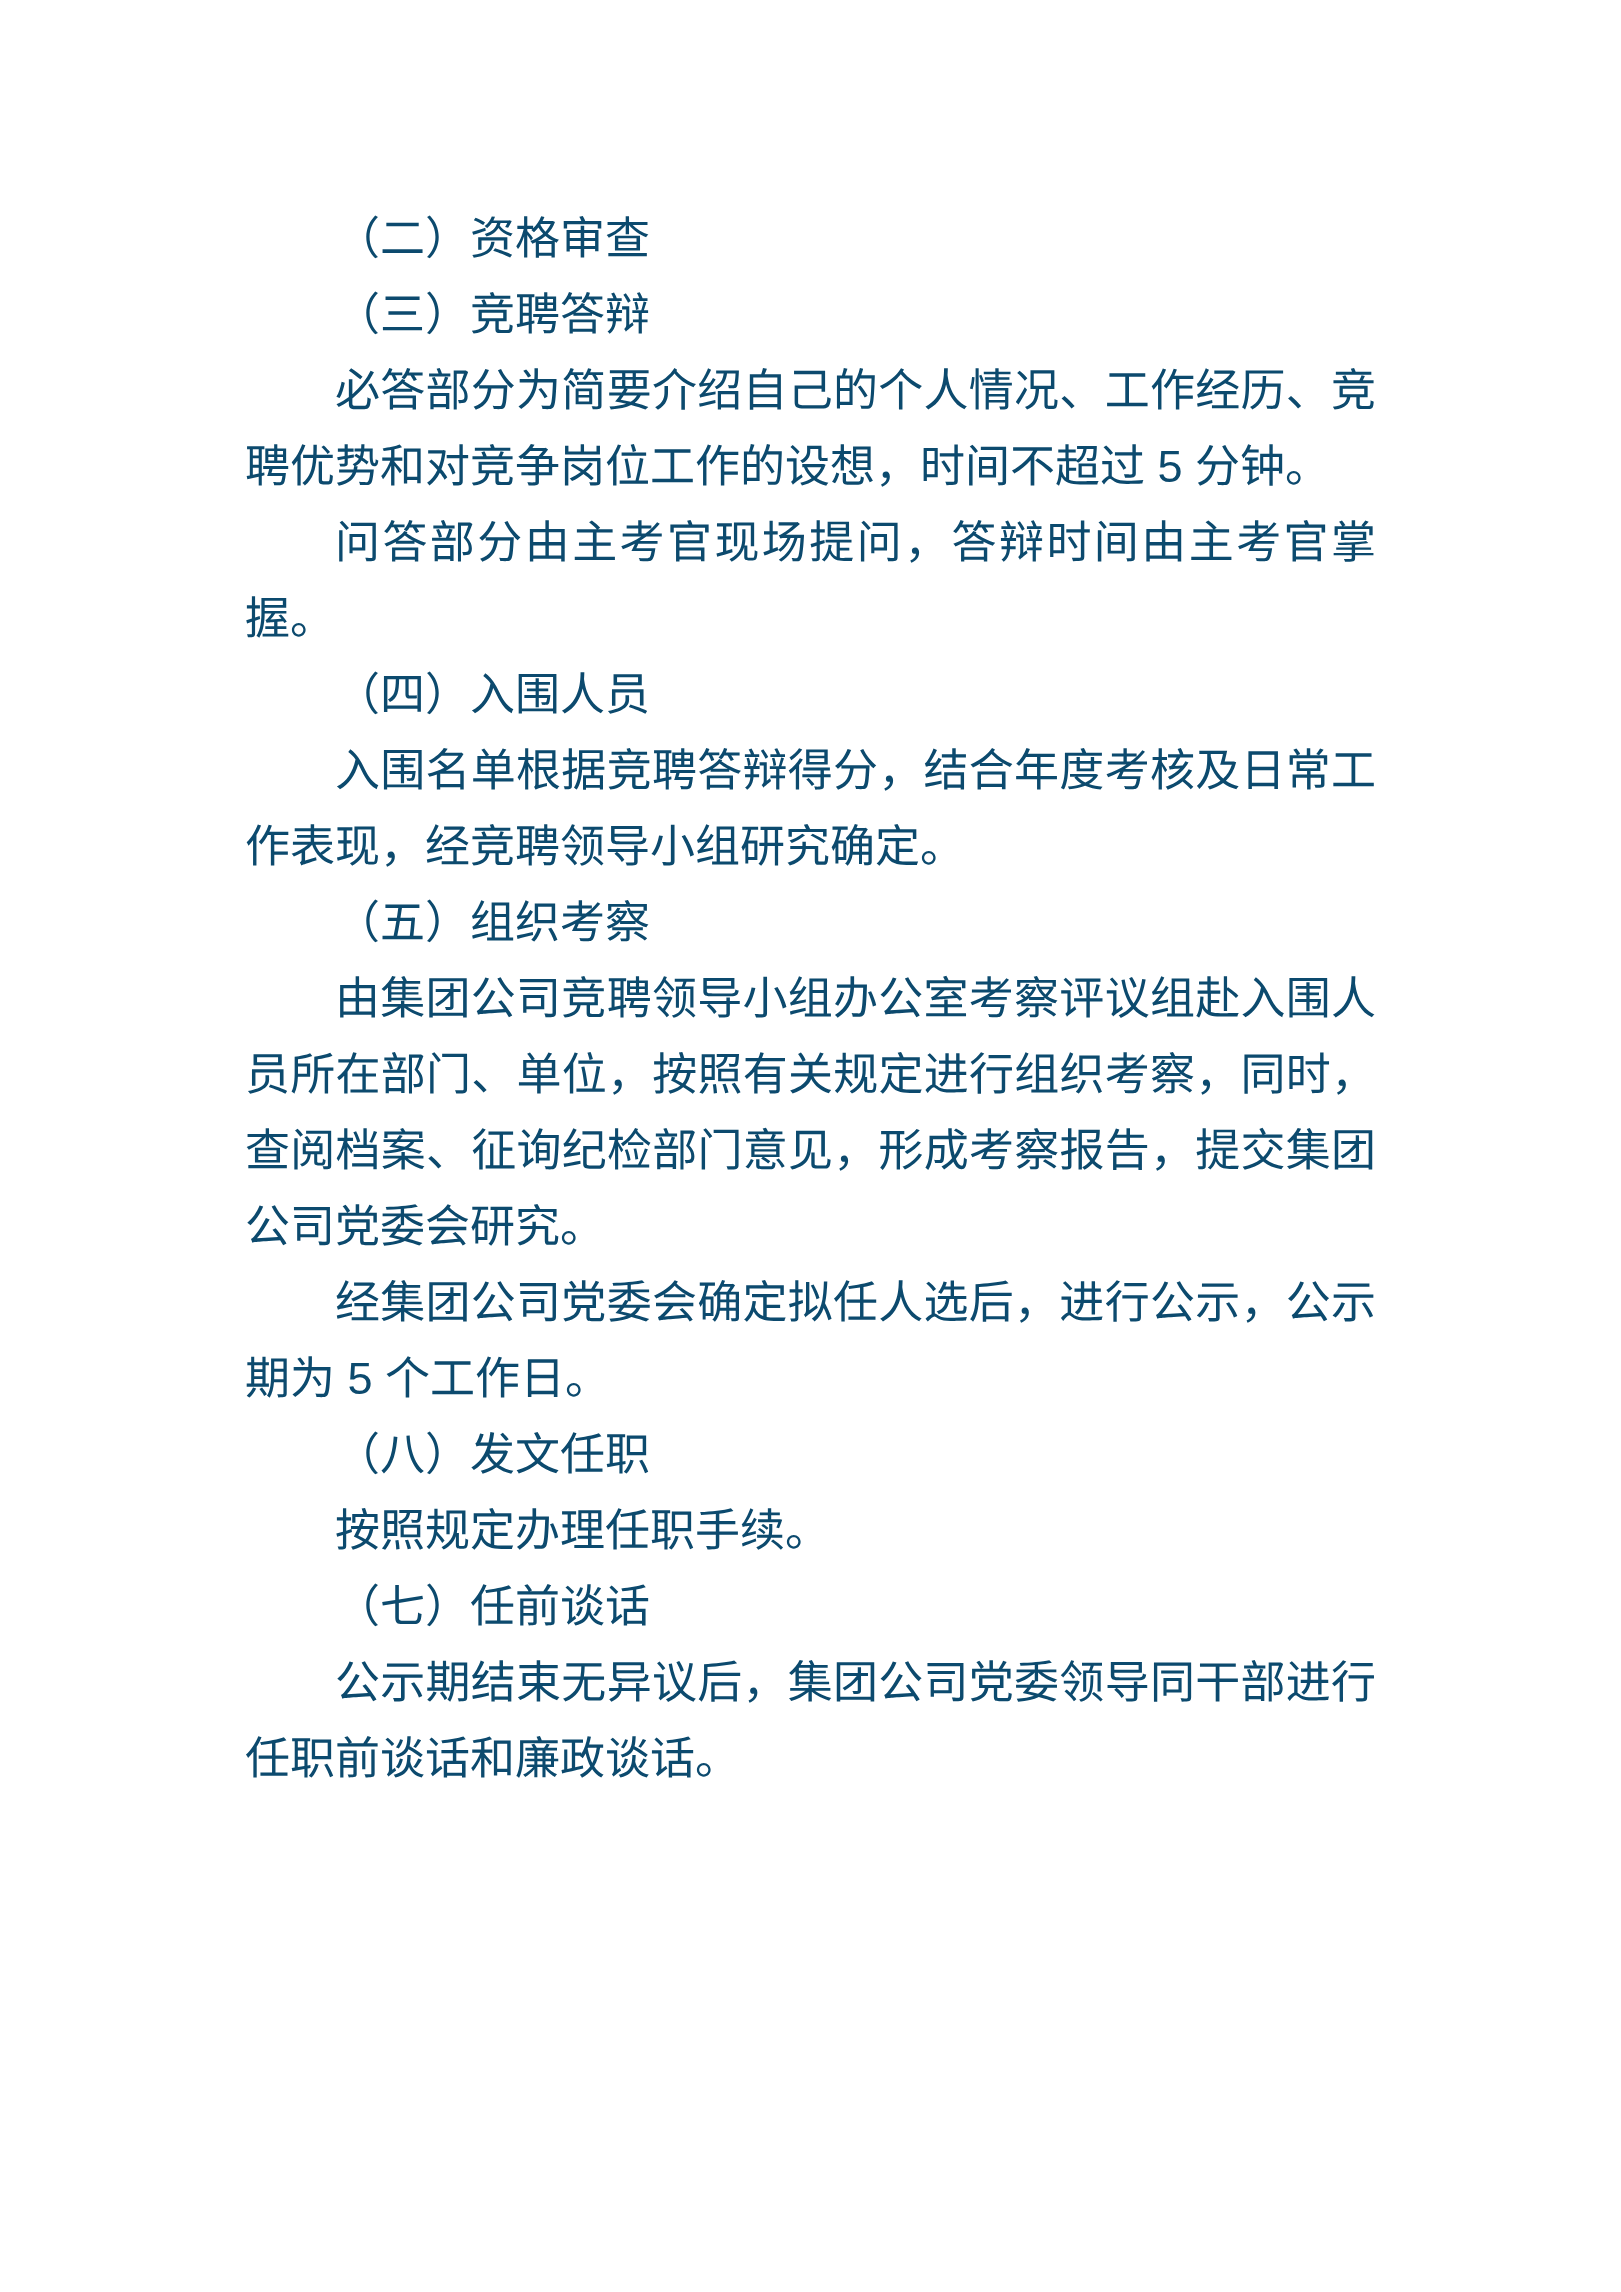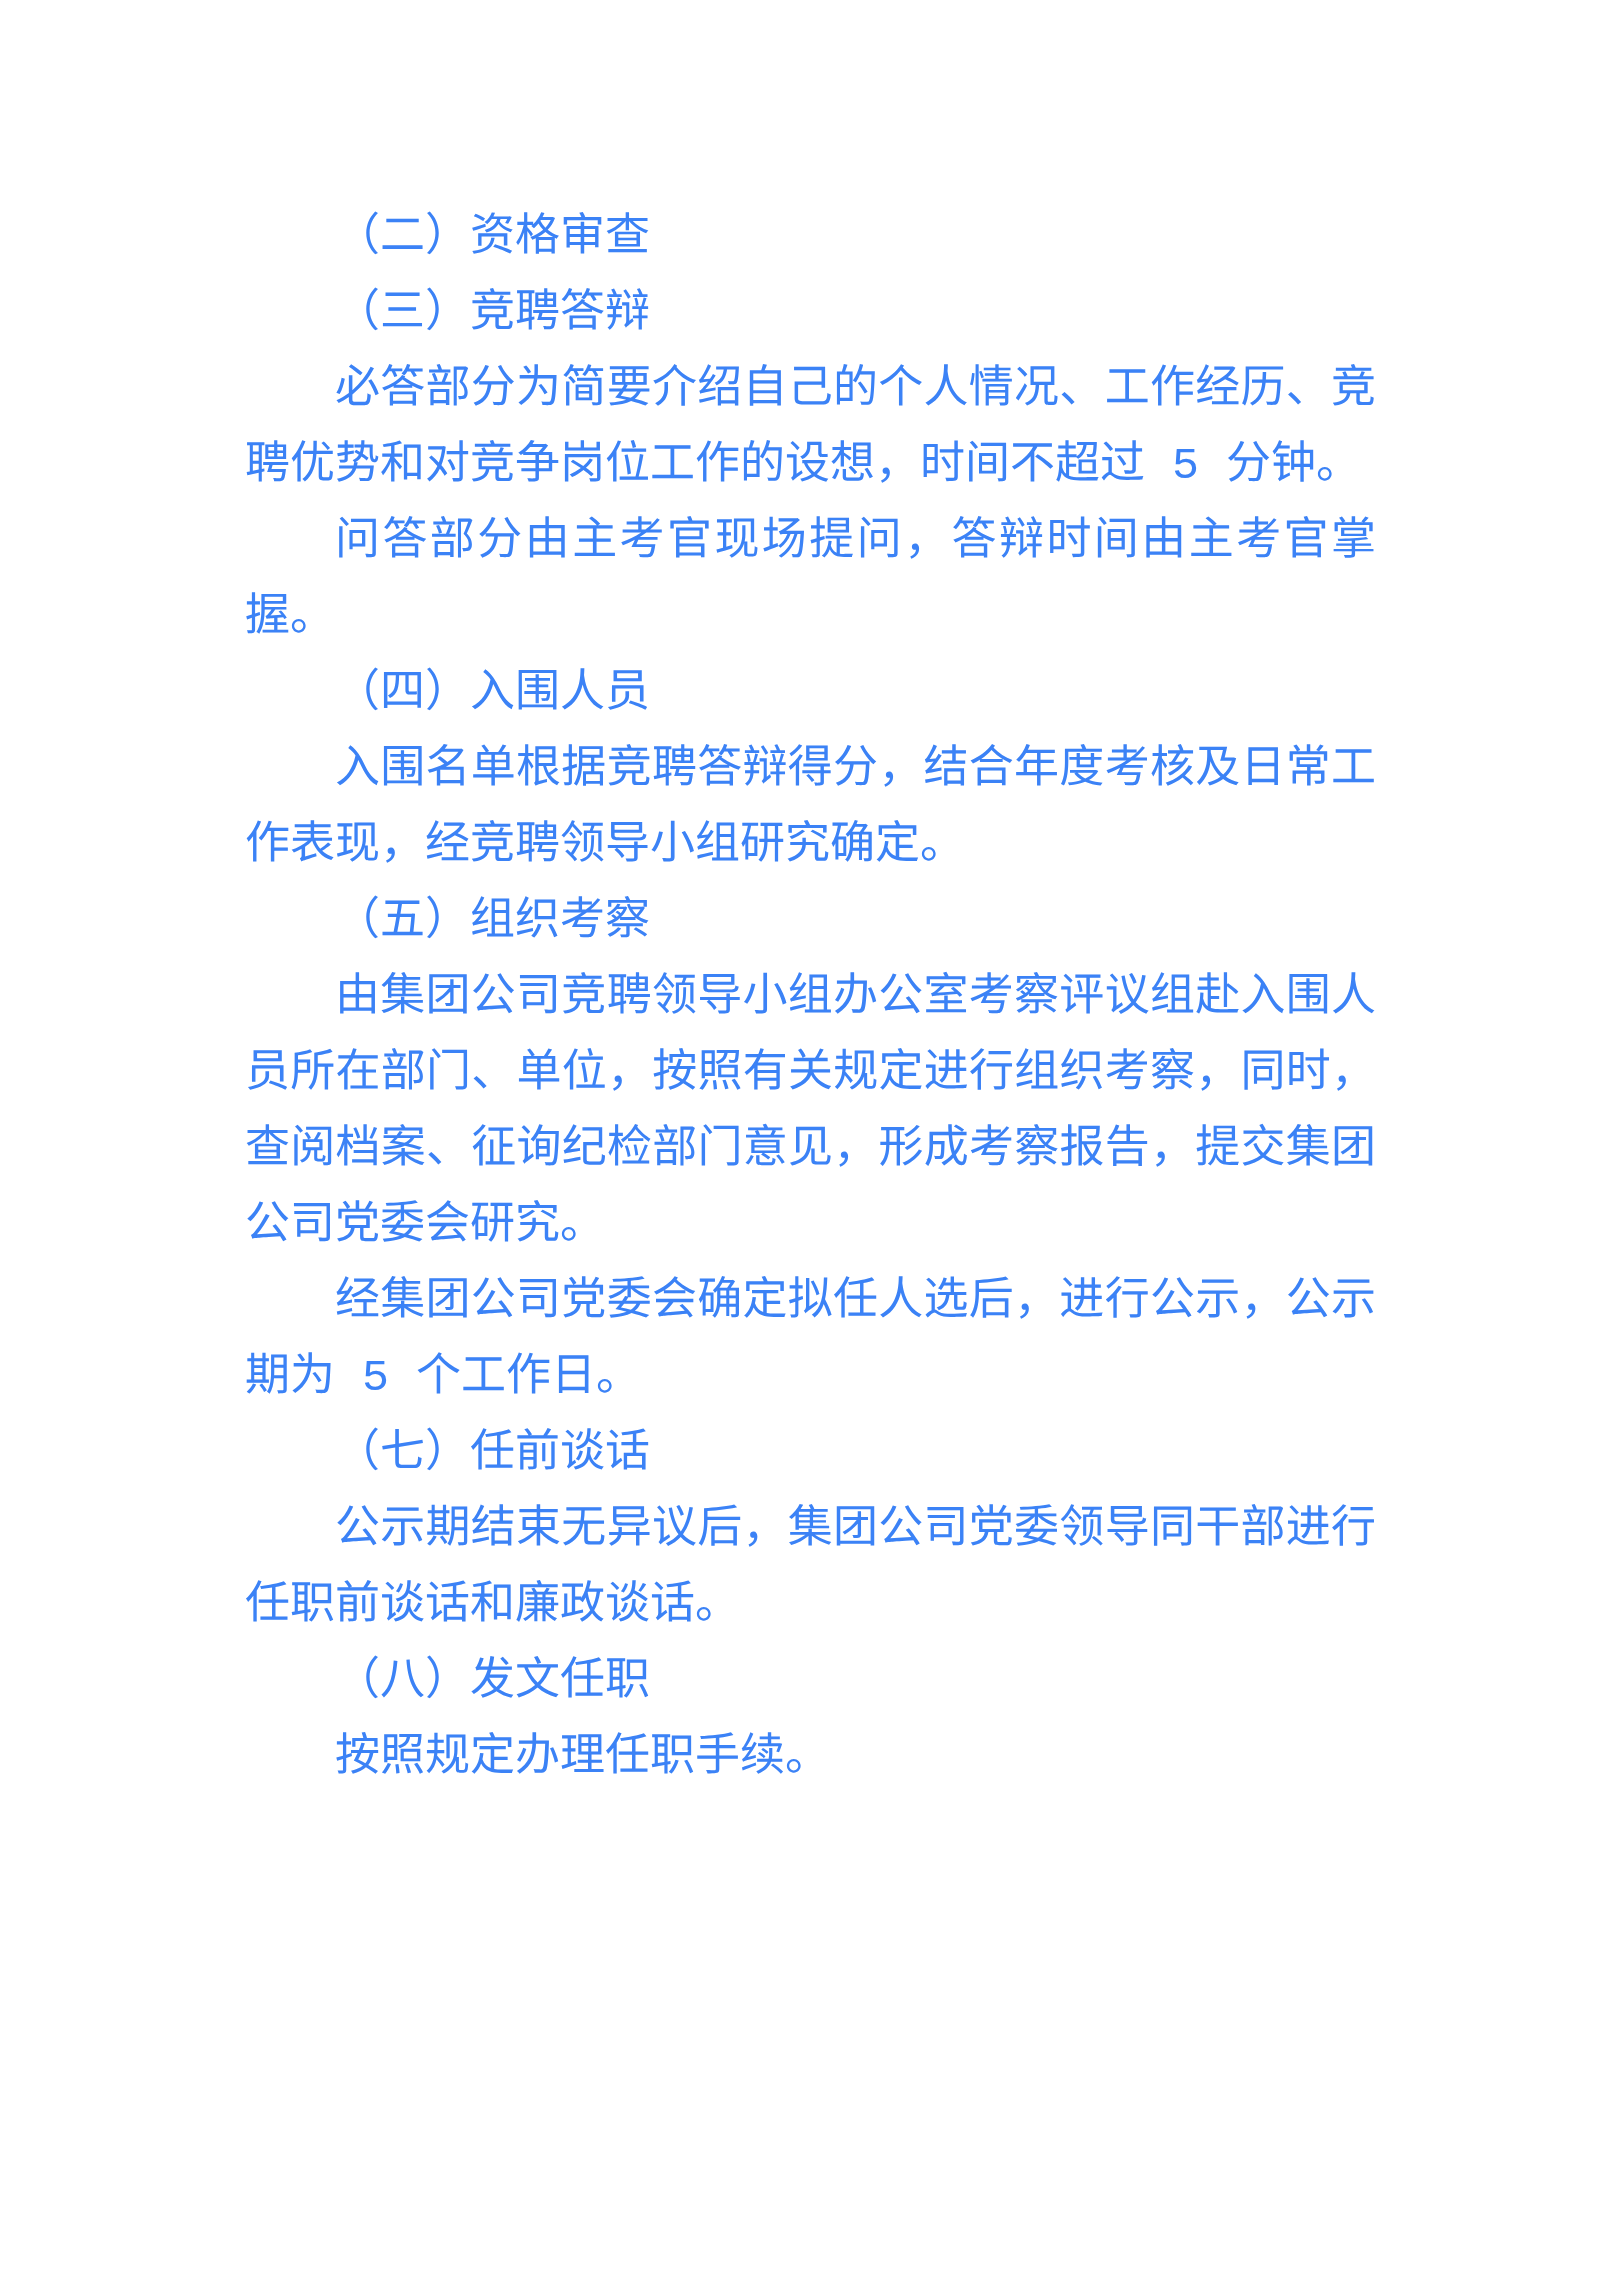--- a/index.html
+++ b/index.html
@@ -18,22 +18,22 @@
     left: 0; top: 0;
     width: 1621px;
     height: 2293px;
     background: #ffffff;
   }
   .content {
     position: absolute;
     left: 245px;
     top: 201px;
     width: 1131px;
-    color: #3b82f6;
-    font-family: Liberation Mono, monospace;
+    color: #0c4a6e;
+    font-family: Liberation Sans, sans-serif;
     font-size: 45px;
     line-height: 76px;
     letter-spacing: 0;
   }
   .content section {
     margin: 0;
     padding: 0;
   }
   .content p {
     margin: 0;
@@ -71,24 +71,24 @@
     <section>
       <p class="heading">（五）组织考察</p>
       <p>由集团公司竞聘领导小组办公室考察评议组赴入围人员所在部门、单位，按照有关规定进行组织考察，同时，查阅档案、征询纪检部门意见，形成考察报告，提交集团公司党委会研究。</p>
     </section>
 
     <section>
       <p>经集团公司党委会确定拟任人选后，进行公示，公示期为 5 个工作日。</p>
     </section>
 
     <section>
-      <p class="heading">（七）任前谈话</p>
-      <p>公示期结束无异议后，集团公司党委领导同干部进行任职前谈话和廉政谈话。</p>
+      <p class="heading">（八）发文任职</p>
+      <p>按照规定办理任职手续。</p>
     </section>
 
     <section>
-      <p class="heading">（八）发文任职</p>
-      <p>按照规定办理任职手续。</p>
+      <p class="heading">（七）任前谈话</p>
+      <p>公示期结束无异议后，集团公司党委领导同干部进行任职前谈话和廉政谈话。</p>
     </section>
 
   </div>
 </div>
 
 
 </body></html>

